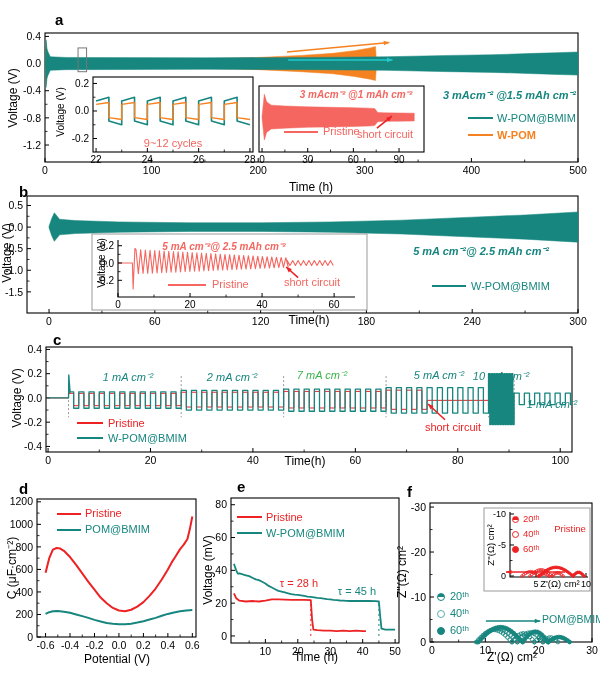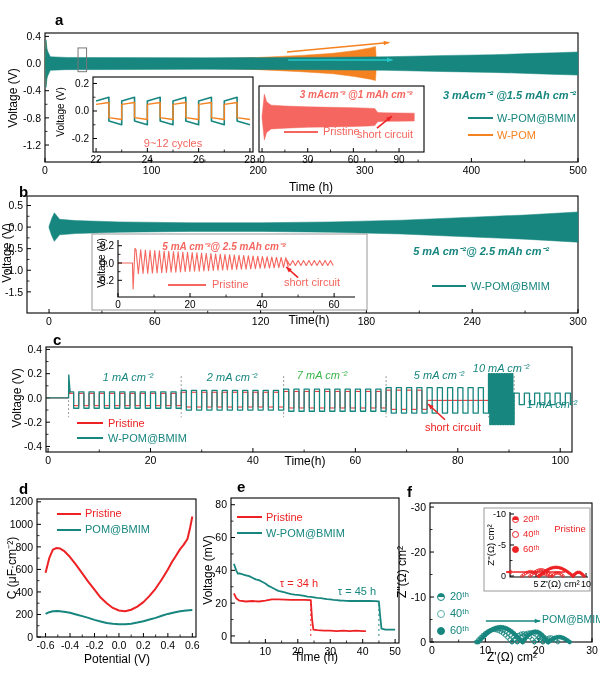--- a/index.html
+++ b/index.html
@@ -521,21 +521,21 @@
   <div class="lbl letter" style="left:19px;top:481px;">d</div>
   <div class="lbl letter" style="left:237px;top:479px;">e</div>
   <div class="lbl letter" style="left:407px;top:484px;">f</div>
 
   <div class="lbl axlab rot" style="left:14px;top:98px;">Voltage (V)</div>
   <div class="lbl axlab ctr" style="left:311px;top:188px;">Time (h)</div>
   <div class="lbl it bold teal" style="left:380px;top:89px;width:196px;text-align:right;">3 mAcm⁻² @1.5 mAh cm⁻²</div>
   <div class="legline" style="left:468px;top:117px;width:25px;background:#17867f;"></div>
   <div class="lbl teal" style="left:497px;top:112px;">W-POM@BMIM</div>
   <div class="legline" style="left:468px;top:134px;width:25px;background:#f58220;"></div>
-  <div class="lbl orange" style="left:497px;top:129px;">W-POM</div>
+  <div class="lbl orange" style="left:497px;top:129px;font-weight:bold;">W-POM</div>
   <div class="lbl small rot" style="left:60px;top:112px;">Voltage (V)</div>
   <div class="lbl salmon ctr" style="left:173px;top:143px;">9~12 cycles</div>
   <div class="lbl small it bold salmon ctr" style="left:356px;top:94px;">3 mAcm⁻² @1 mAh cm⁻²</div>
   <div class="legline" style="left:284px;top:131px;width:34px;background:#f4665f;"></div>
   <div class="lbl salmon" style="left:323px;top:125px;">Pristine</div>
   <div class="lbl salmon ctr" style="left:385px;top:134px;">short circuit</div>
 
   <div class="lbl axlab rot" style="left:8px;top:253px;">Voltage (V)</div>
   <div class="lbl axlab ctr" style="left:309px;top:321px;">Time(h)</div>
   <div class="lbl it bold teal ctr" style="left:481px;top:251px;">5 mA cm⁻²@ 2.5 mAh cm⁻²</div>
@@ -546,42 +546,42 @@
   <div class="legline" style="left:168px;top:284px;width:38px;background:#f4665f;"></div>
   <div class="lbl salmon" style="left:212px;top:278px;">Pristine</div>
   <div class="lbl salmon ctr" style="left:312px;top:282px;">short circuit</div>
 
   <div class="lbl axlab rot" style="left:18px;top:398px;">Voltage (V)</div>
   <div class="lbl axlab ctr" style="left:305px;top:462px;">Time(h)</div>
   <div class="lbl it teal ctr" style="left:128px;top:377px;">1 mA cm⁻²</div>
   <div class="lbl it teal ctr" style="left:232px;top:377px;">2 mA cm⁻²</div>
   <div class="lbl it green ctr" style="left:322px;top:375px;">7 mA cm⁻²</div>
   <div class="lbl it teal ctr" style="left:439px;top:375px;">5 mA cm⁻²</div>
-  <div class="lbl it teal ctr" style="left:501px;top:368px;">10 mA cm⁻²</div>
+  <div class="lbl it teal ctr" style="left:501px;top:376px;">10 mA cm⁻²</div>
   <div class="lbl it teal ctr" style="left:552px;top:404px;">1 mA cm⁻²</div>
   <div class="lbl red ctr" style="left:453px;top:427px;">short circuit</div>
   <div class="legline" style="left:77px;top:422px;width:26px;background:#ed2224;height:2px;"></div>
   <div class="lbl red" style="left:108px;top:417px;">Pristine</div>
   <div class="legline" style="left:77px;top:437px;width:26px;background:#17867f;"></div>
   <div class="lbl teal" style="left:108px;top:432px;">W-POM@BMIM</div>
 
   <div class="lbl axlab rot" style="left:13px;top:568px;">C (μF·cm⁻²)</div>
   <div class="lbl axlab ctr" style="left:117px;top:660px;">Potential (V)</div>
   <div class="legline" style="left:57px;top:513px;width:24px;background:#ed2224;"></div>
   <div class="lbl red" style="left:85px;top:507px;">Pristine</div>
   <div class="legline" style="left:57px;top:529px;width:24px;background:#17867f;"></div>
   <div class="lbl teal" style="left:85px;top:523px;">POM@BMIM</div>
 
   <div class="lbl axlab rot" style="left:209px;top:570px;">Voltage (mV)</div>
   <div class="lbl axlab ctr" style="left:316px;top:658px;">Time (h)</div>
   <div class="legline" style="left:237px;top:516px;width:25px;background:#ed2224;"></div>
   <div class="lbl red" style="left:266px;top:511px;">Pristine</div>
   <div class="legline" style="left:237px;top:532px;width:25px;background:#17867f;"></div>
   <div class="lbl teal" style="left:266px;top:527px;">W-POM@BMIM</div>
-  <div class="lbl red ctr" style="left:299px;top:583px;">τ = 34 h</div>
+  <div class="lbl red ctr" style="left:299px;top:583px;">τ = 28 h</div>
   <div class="lbl teal ctr" style="left:357px;top:591px;">τ = 45 h</div>
 
   <div class="lbl axlab rot" style="left:403px;top:572px;">Z''(Ω) cm²</div>
   <div class="lbl axlab ctr" style="left:512px;top:658px;">Z'(Ω) cm²</div>
   <div style="position:absolute;left:437px;top:588px;">
     <div class="lg-row">
         <span class="legcirc" style="position:static;width:8px;height:8px;border:1.4px solid #17867f;background:linear-gradient(to bottom,#17867f 50%,transparent 50%);"></span>
         <span class="lbl teal" style="position:static;">20ᵗʰ</span>
       </div>
     <div class="lg-row">

